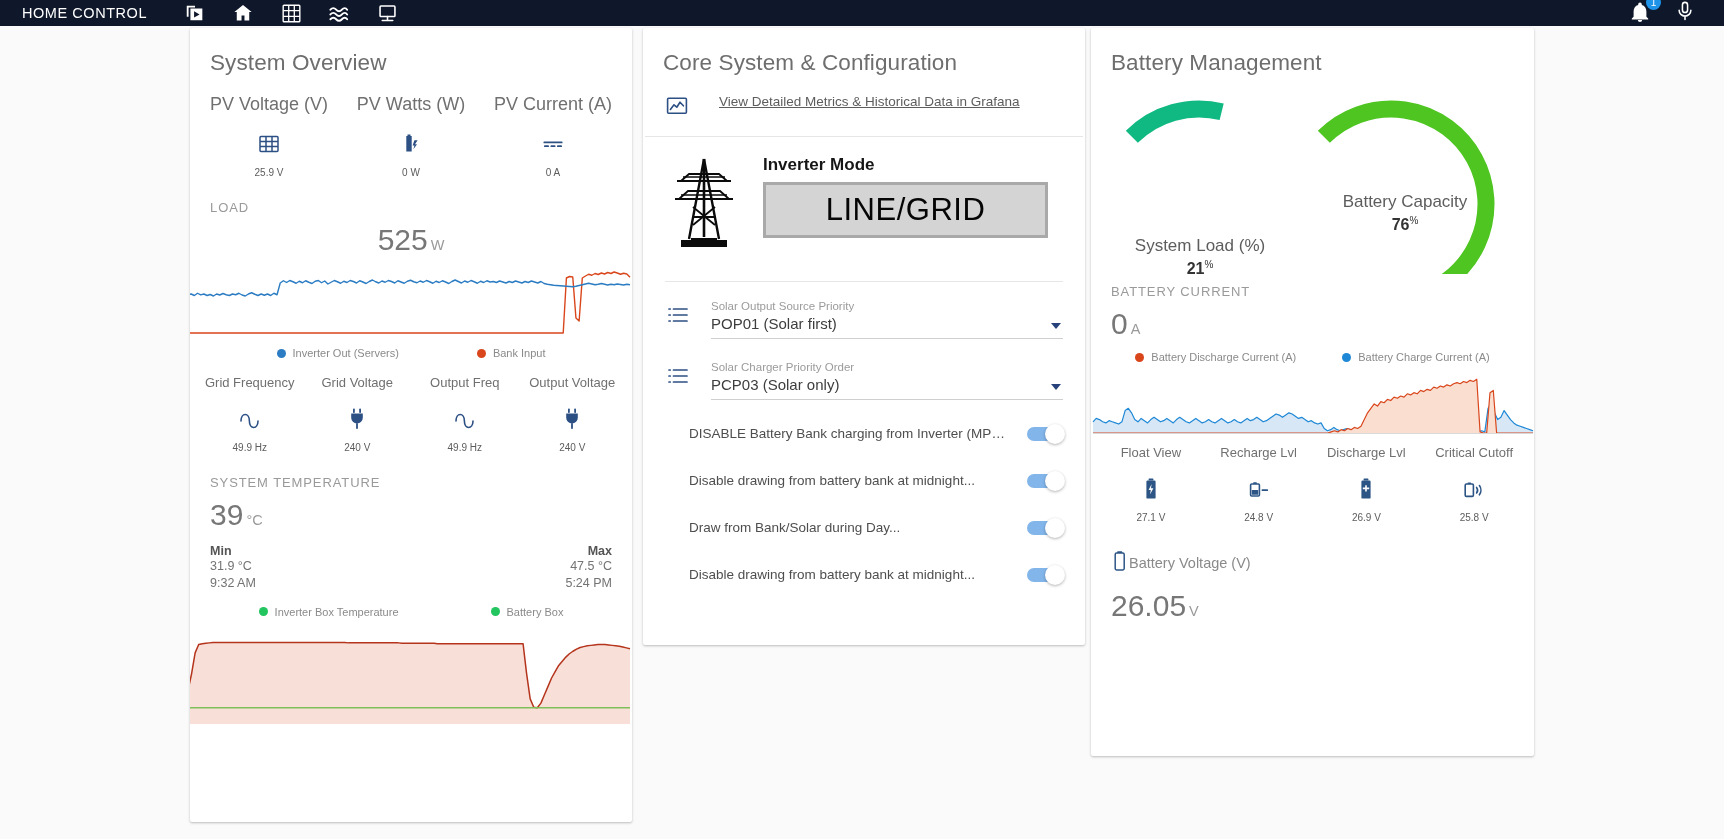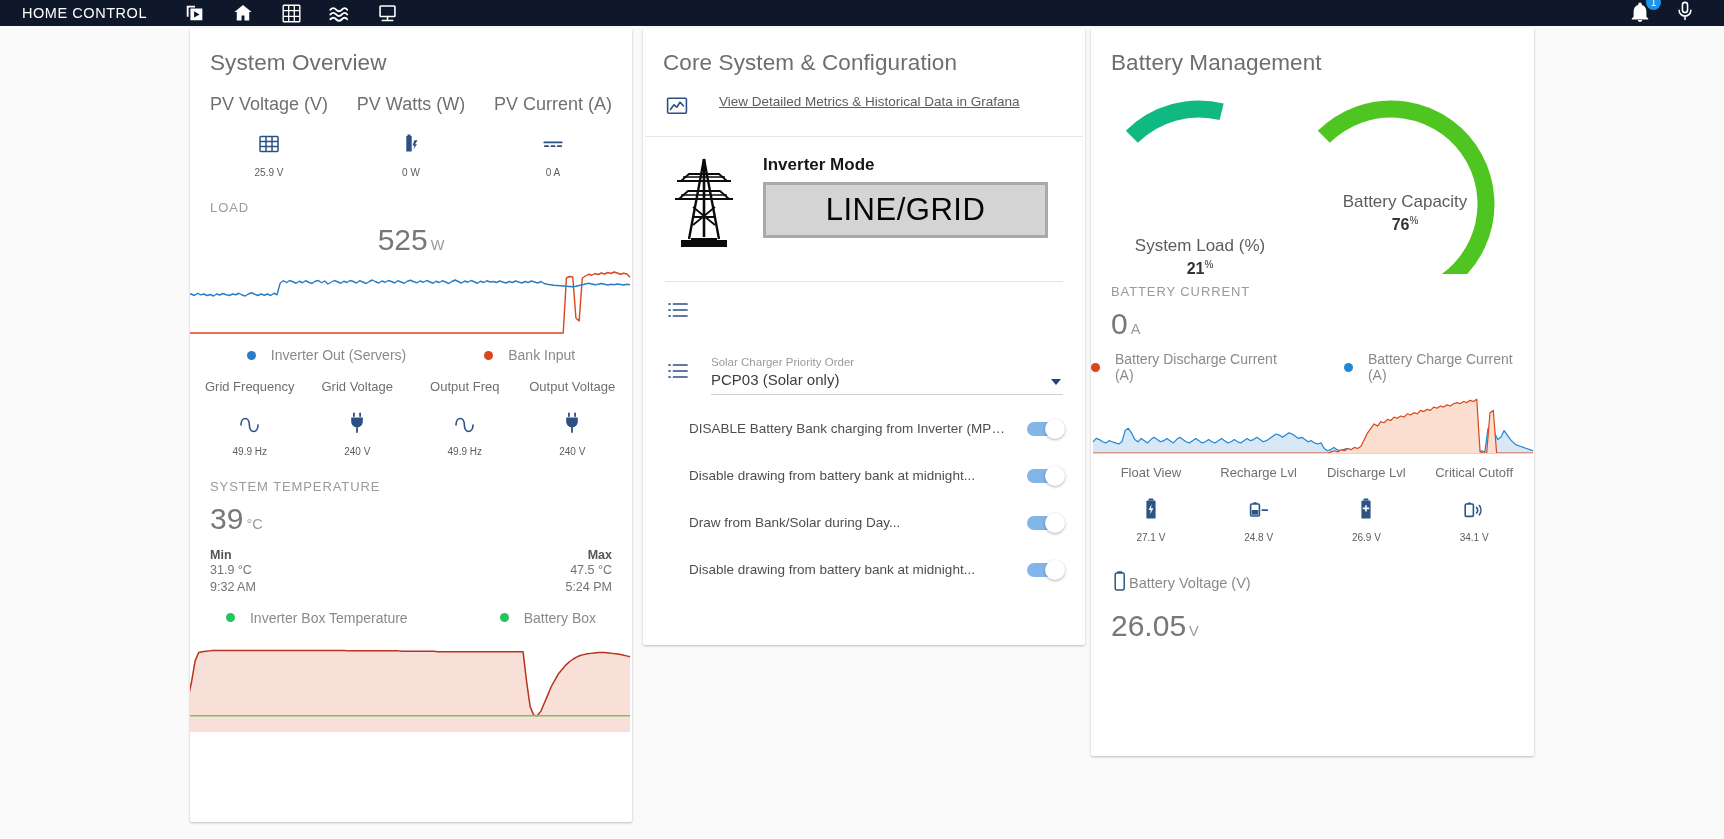--- a/index.html
+++ b/index.html
@@ -65,21 +65,21 @@
     font-size:13px; color:#9a9a9a; letter-spacing:.9px; padding:22px 0 0 20px;
   }
   .bignum{
     text-align:center; font-size:30px; color:#777; font-weight:300; padding-top:8px;
   }
   .bignum .unit{ font-size:14.5px; color:#9a9a9a; margin-left:3px;}
   .bignum.left{ text-align:left; padding-left:20px; }
 
   .legend{ display:flex; justify-content:center; gap:78px; padding-top:8px; }
   .legend.tight{ gap:92px; }
-  .lg{ display:flex; align-items:center; gap:15px; font-size:14px; color:#8a8a8a;}
+  .lg{ display:flex; align-items:center; gap:7px; font-size:11px; color:#8a8a8a;}
   .dot{ width:9px; height:9px; border-radius:50%; display:inline-block;}
 
   .quad{ display:flex; padding:16px 6px 0; }
   .quad .metric .mlabel{ font-size:13px;}
 
   .minmax{ display:flex; justify-content:space-between; padding:12px 20px 0; font-size:12.5px;}
   .minmax b{ color:#555; font-weight:700; display:block;}
   .minmax span{ color:#737373; display:block; line-height:1.35;}
   .minmax .right{ text-align:right;}
 
@@ -362,20 +362,25 @@
     </div>
 
     <div class="divider"></div>
 
     <div class="select-row">
       <span class="select-ico">
         <svg width="22" height="20" viewBox="0 0 22 20" stroke="#2c4f84" stroke-width="1.7" stroke-linecap="round">
           <path d="M2 4h1.2M2 10h1.2M2 16h1.2M6.5 4H20M6.5 10H20M6.5 16H20"></path>
         </svg>
       </span>
+      <div class="select-body">
+        <div class="select-cap">Solar Output Source Priority</div>
+        <div class="select-val">POP01 (Solar first)</div>
+        <span class="caret"></span>
+      </div>
     </div>
 
     <div class="select-row" style="padding-top:22px">
       <span class="select-ico">
         <svg width="22" height="20" viewBox="0 0 22 20" stroke="#2c4f84" stroke-width="1.7" stroke-linecap="round">
           <path d="M2 4h1.2M2 10h1.2M2 16h1.2M6.5 4H20M6.5 10H20M6.5 16H20"></path>
         </svg>
       </span>
       <div class="select-body">
         <div class="select-cap">Solar Charger Priority Order</div>
@@ -481,21 +486,21 @@
       </div>
       <div class="metric">
         <div class="mlabel">Critical Cutoff</div>
         <div class="micon">
           <svg width="26" height="24" viewBox="0 0 26 24" fill="none" stroke="#2c5586" stroke-width="1.6" stroke-linecap="round">
             <rect x="6.6" y="5.4" width="3.4" height="1.6" rx=".5" fill="#2c5586" stroke="none"></rect>
             <rect x="4.2" y="7" width="8.2" height="12.4" rx="1.2"></rect>
             <path d="M15.6 10.4c1.2 1.6 1.2 4 0 5.6M18.4 8.6c2 2.6 2 6.6 0 9.2"></path>
           </svg>
         </div>
-        <div class="mval">34.1 V</div>
+        <div class="mval">25.8 V</div>
       </div>
     </div>
 
     <div style="display:flex; align-items:center; gap:0; padding:26px 0 0 20px;">
       <span>
         <svg width="18" height="24" viewBox="0 0 18 24" fill="none" stroke="#2c5586" stroke-width="1.5">
           <rect x="6.2" y="2.2" width="5" height="1.8" rx=".5" fill="#2c5586" stroke="none"></rect>
           <rect x="4.2" y="4" width="9" height="17" rx="1.4"></rect>
         </svg>
       </span>

